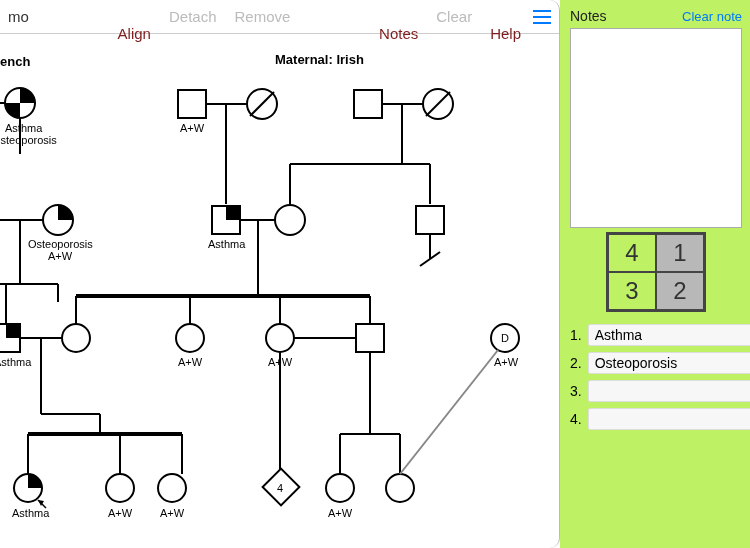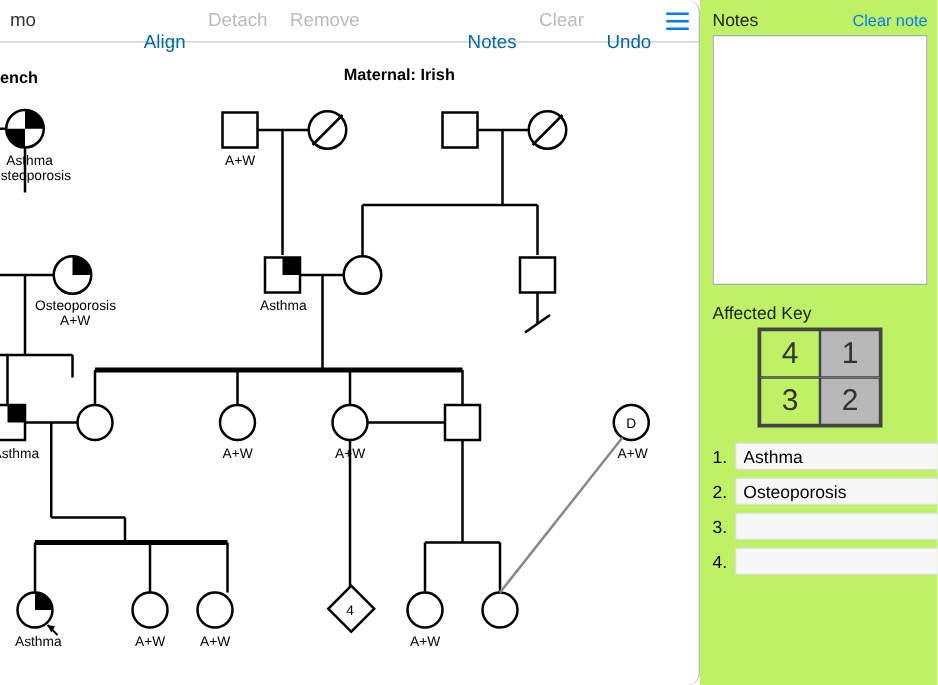--- a/index.html
+++ b/index.html
@@ -2,21 +2,21 @@
 <html><head>
 <meta charset="utf-8">
 <style>
   * { box-sizing: border-box; margin: 0; padding: 0; }
   html, body { width: 750px; height: 548px; font-family: -apple-system, "Helvetica Neue", Arial, sans-serif; overflow: hidden; background: #fff; }
   .app { display: flex; width: 750px; height: 548px; }
   .main { flex: 0 0 560px; width: 560px; height: 548px; position: relative; border-right: 1px solid #bbb; display: flex; flex-direction: column; border-radius: 10px; }
   .side { flex: 0 0 190px; width: 190px; height: 548px; padding: 8px 8px 8px 10px; background: #bef264; display: flex; flex-direction: column; }
   .toolbar { height: 34px; border-bottom: 1px solid #ccc; display: flex; align-items: center; padding: 0 8px; gap: 18px; font-size: 15px; color: #333; }
   .toolbar .spacer { flex: 1; }
-  .toolbar a { color: #0369a1; cursor: pointer; margin-top: 33px; }
+  .toolbar a { color: #7f1d1d; cursor: pointer; margin-top: 33px; }
   .toolbar a.disabled, .toolbar span.disabled { color: #bbb; cursor: default; }
   .toolbar span.title { color: #333; font-weight: 400; }
   .hamburger { width: 18px; height: 14px; display: inline-flex; flex-direction: column; justify-content: space-between; margin-left: -6px; }
   .hamburger span { height: 2px; background: #007aff; }
   .canvas { flex: 1; position: relative; overflow: hidden; text-align: center; }
   .canvas svg { position: absolute; top: 0; left: 0; }
   .person-label { font-size: 11px; font-family: inherit; fill: #000; }
   .group-label { font-size: 13px; font-weight: 700; font-family: inherit; fill: #000; }
   .side h4 { font-size: 14px; font-weight: 400; color: #222; }
   .side .notes-head { display: flex; justify-content: space-between; align-items: baseline; }
@@ -39,21 +39,21 @@
   <div class="main">
     <div class="toolbar">
       <span class="title">mo</span>
       <span class="spacer"></span>
       <a>Align</a>
       <span class="disabled">Detach</span>
       <span class="disabled">Remove</span>
       <span class="spacer"></span>
       <a>Notes</a>
       <span class="disabled">Clear</span>
-      <a>Undo</a>
+      <a>Help</a>
       <span class="hamburger">
           <span></span>
           <span></span>
           <span></span>
         </span>
     </div>
 
     <div class="canvas">
       <svg width="560" height="514" viewBox="0 0 560 514">
 
@@ -228,21 +228,20 @@
     </div>
   </div>
 
   <div class="side">
     <div class="notes-head">
       <h4>Notes</h4>
       <span class="clear">Clear note</span>
     </div>
     <textarea class="notes-box" style=""></textarea>
 
-    <h4 class="key-title">Affected Key</h4>
     <div class="key-grid">
       <div>4</div>
       <div class="shaded">1</div>
       <div>3</div>
       <div class="shaded">2</div>
     </div>
 
     <div class="legend">
       <div class="legend-row">
         <span class="num">1.</span>

